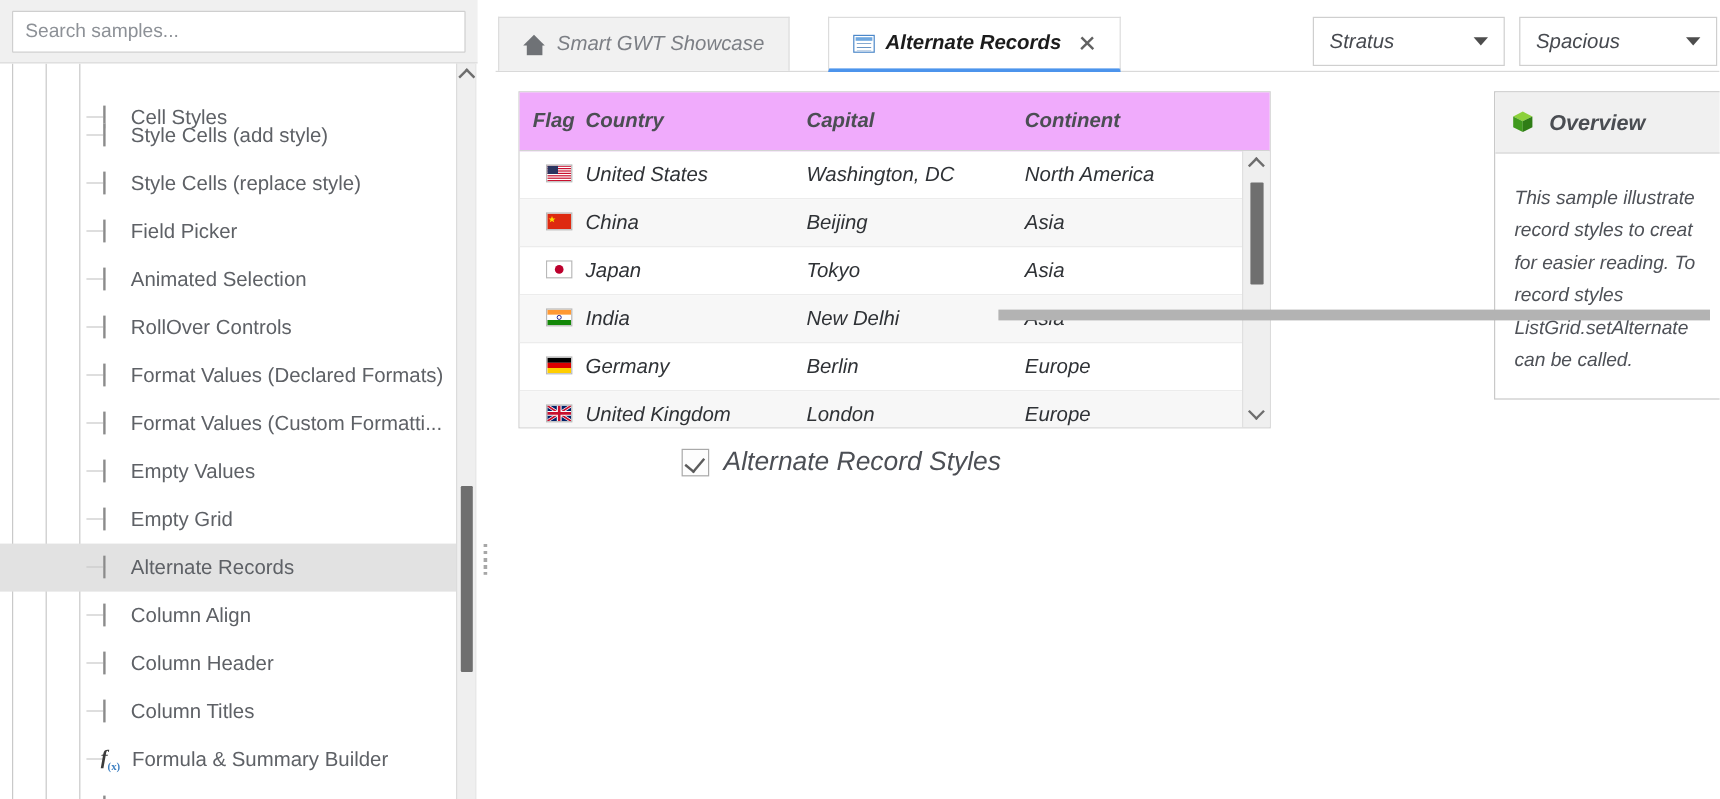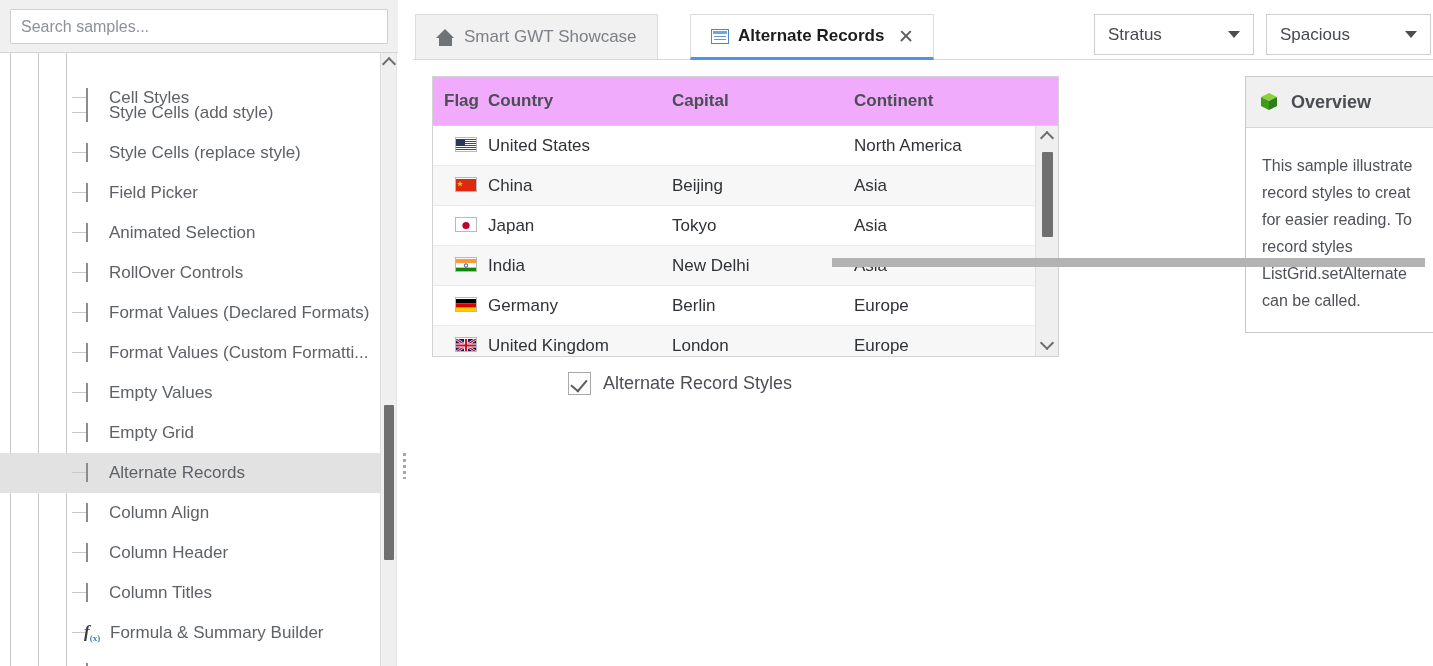--- a/index.html
+++ b/index.html
@@ -60,21 +60,21 @@
   .chev{width:8px;height:8px;border-left:2px solid #6d6d6d;border-top:2px solid #6d6d6d;}
   .chev.up{transform:rotate(45deg);margin-top:3px;}
   .chev.down{transform:rotate(-135deg);margin-bottom:3px;}
   .lsb-thumb{position:absolute;left:3px;top:352px;width:10px;height:155px;background:#6f6f6f;border-radius:1px;}
 
   .splitter{position:absolute;left:396px;top:53px;width:16px;height:613px;background:#ffffff;border-left:1px solid #e3e3e3;box-sizing:border-box;}
   .grip{position:absolute;left:6px;top:400px;width:3px;height:26px;
     background:repeating-linear-gradient(to bottom,#a7a7a7 0 3px,transparent 3px 6px);}
 
   
-  .main{position:absolute;left:413px;top:0;width:1020px;height:596px;background:#ffffff;}
+  .main{position:absolute;left:413px;top:0;width:1020px;height:596px;background:#ffffff;font-style:italic;}
   .tabbar{position:absolute;left:0;top:0;width:1020px;height:60px;background:#ffffff;border-bottom:1px solid #d9d9d9;box-sizing:border-box;}
   .tab{
     position:absolute;top:14px;height:45px;box-sizing:border-box;
     display:flex;align-items:center;gap:9px;padding:0 20px;
     font-size:17px;white-space:nowrap;
   }
   .tab.inactive{left:2px;background:#f1f1f1;border:1px solid #dddddd;border-bottom:none;color:#7c7f85;}
   .tab.active{left:277px;background:#ffffff;border:1px solid #dcdcdc;border-bottom:3px solid #4c94ec;color:#1c1c1c;font-weight:bold;height:46px;}
   .home-glyph{position:relative;width:19px;height:17px;}
   .home-glyph .roof{position:absolute;left:0;top:0;width:0;height:0;border-left:9.5px solid transparent;border-right:9.5px solid transparent;border-bottom:9px solid #6f7276;}
@@ -107,21 +107,21 @@
   .flagimg{position:absolute;left:22px;top:11px;width:22px;height:15px;border:1px solid #b9b9b9;box-sizing:border-box;overflow:hidden;}
 
   .gsb{position:absolute;left:602px;top:49px;width:23px;height:230px;background:#efefef;border-left:1px solid #e0e0e0;box-sizing:border-box;}
   .gsb-arrow{position:absolute;left:0;width:22px;height:20px;display:flex;align-items:center;justify-content:center;}
   .gsb-thumb{position:absolute;left:6px;top:26px;width:11px;height:85px;background:#6f6f6f;border-radius:1px;}
 
   
   .cbrow{position:absolute;left:155px;top:372px;display:flex;align-items:center;gap:12px;}
   .cbbox{width:23px;height:23px;box-sizing:border-box;border:1px solid #a9a9a9;background:#fdfdfd;position:relative;}
   .cbbox .tick{position:absolute;left:5px;top:3px;width:8px;height:13px;border-right:2.4px solid #5b5b5b;border-bottom:2.4px solid #5b5b5b;transform:rotate(40deg);}
-  .cblabel{font-size:18px;color:#4c4f55;}
+  .cblabel{font-size:22px;color:#4c4f55;}
 
   
   .overview{position:absolute;left:832px;top:76px;width:210px;height:257px;border:1px solid #c9c9c9;background:#ffffff;box-sizing:border-box;overflow:hidden;}
   .ov-head{position:absolute;left:0;top:0;width:208px;height:51px;background:#f0f0f0;border-bottom:1px solid #d6d6d6;box-sizing:border-box;display:flex;align-items:center;gap:12px;padding-left:13px;}
   .cube{width:20px;height:20px;position:relative;}
   .ov-title{font-size:18px;font-weight:bold;color:#4a4d52;}
   .ov-body{position:absolute;left:0;top:51px;width:208px;padding:24px 0 0 16px;box-sizing:border-box;}
   .ov-line{font-size:16px;color:#4e5157;line-height:27px;white-space:nowrap;}
   .ov-hscroll{position:absolute;left:840px;top:334px;width:593px;height:9px;background:#b3b3b3;}
 </style>
@@ -296,20 +296,21 @@
                 <rect y="0" width="20" height="1" fill="#c8102e"></rect>
                 <rect y="2" width="20" height="1" fill="#c8102e"></rect>
                 <rect y="4" width="20" height="1" fill="#c8102e"></rect>
                 <rect y="6" width="20" height="1" fill="#c8102e"></rect>
                 <rect y="8" width="20" height="1" fill="#c8102e"></rect>
                 <rect y="10" width="20" height="1" fill="#c8102e"></rect>
                 <rect y="12" width="20" height="1" fill="#c8102e"></rect>
                 <rect width="9" height="7" fill="#2a3560"></rect>
               </svg></span>
             <span class="gc" style="left:55px">United States</span>
+            <span class="gc" style="left:239px">Washington, DC</span>
             <span class="gc" style="left:421px">North America</span>
           </div>
           <div class="grow alt" style="top: 40px;">
             <span class="flagimg"><svg width="20" height="13" viewBox="0 0 20 13">
                 <rect width="20" height="13" fill="#de2910"></rect>
                 <polygon points="4,2 4.8,4 6.9,4 5.2,5.3 5.9,7.3 4,6.1 2.1,7.3 2.8,5.3 1.1,4 3.2,4" fill="#ffde00"></polygon>
               </svg></span>
             <span class="gc" style="left:55px">China</span>
             <span class="gc" style="left:239px">Beijing</span>
             <span class="gc" style="left:421px">Asia</span>

